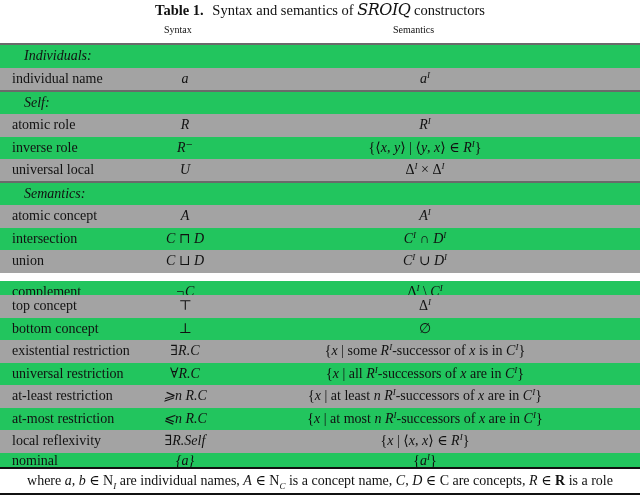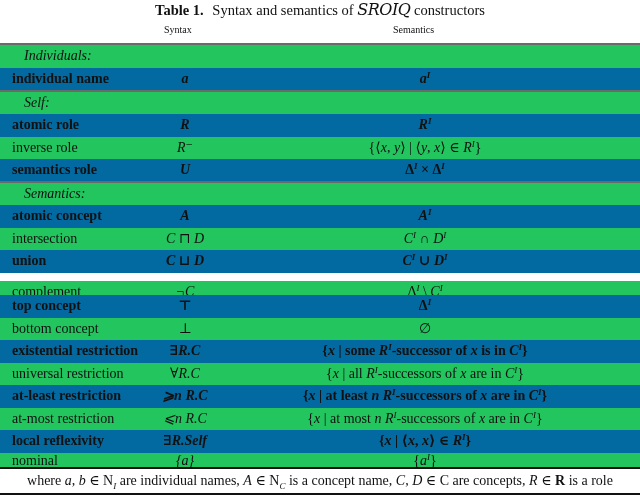--- a/index.html
+++ b/index.html
@@ -22,21 +22,21 @@
     .hdr span { position: absolute; top: 2px; font-size: 10px; }
     .hdr .h-syntax { left: 164px; }
     .hdr .h-sem { left: 393px; }
     .rule-mid { position: absolute; left: 0; width: 640px; height: 2px; background: #6a6a6a; }
     .rule-dark { position: absolute; left: 0; width: 640px; height: 2px; background: #111; }
     .row {
       position: absolute; left: 0; width: 640px; height: 22.5px;
       line-height: 22px;
     }
     .row.g { background: #22c55e; }
-    .row.w { background: #0369a1; font-weight: bold; }
+    .row.w { background: #a3a3a3; }
     .c1 { position: absolute; left: 12px; top: 0; white-space: nowrap; }
     .c2 { position: absolute; left: 140px; width: 90px; top: 0; text-align: center; white-space: nowrap; font-style: italic; }
     .c3 { position: absolute; left: 230px; width: 390px; top: 0; text-align: center; white-space: nowrap; }
     .sec { font-style: italic; position: absolute; left: 24px; top: 0; }
     .math i, i { font-style: italic; }
     sup { font-size: 9px; font-style: italic; vertical-align: 5px; line-height: 0; }
     .footer {
       position: absolute; left: 0; top: 470px; width: 640px; height: 22px;
       line-height: 22px; text-align: center; font-size: 14px; white-space: nowrap;
     }
@@ -74,21 +74,21 @@
   <span class="c1">atomic role</span>
   <span class="c2">R</span>
   <span class="c3"><i>R</i><sup>I</sup></span>
 </div>
 <div class="row g" style="top:136.5px;">
   <span class="c1">inverse role</span>
   <span class="c2">R⁻</span>
   <span class="c3">{⟨<i>x</i>, <i>y</i>⟩ | ⟨<i>y</i>, <i>x</i>⟩ ∈ <i>R</i><sup>I</sup>}</span>
 </div>
 <div class="row w" style="top:159px;">
-  <span class="c1">semantics role</span>
+  <span class="c1">universal local</span>
   <span class="c2">U</span>
   <span class="c3">Δ<sup>I</sup> × Δ<sup>I</sup></span>
 </div>
 <div class="rule-mid" style="top:180.5px;"></div>
 
 <div class="row g" style="top:182.5px;">
   <span class="sec">Semantics:</span>
 </div>
 <div class="row w" style="top:205px;">
   <span class="c1">atomic concept</span>

